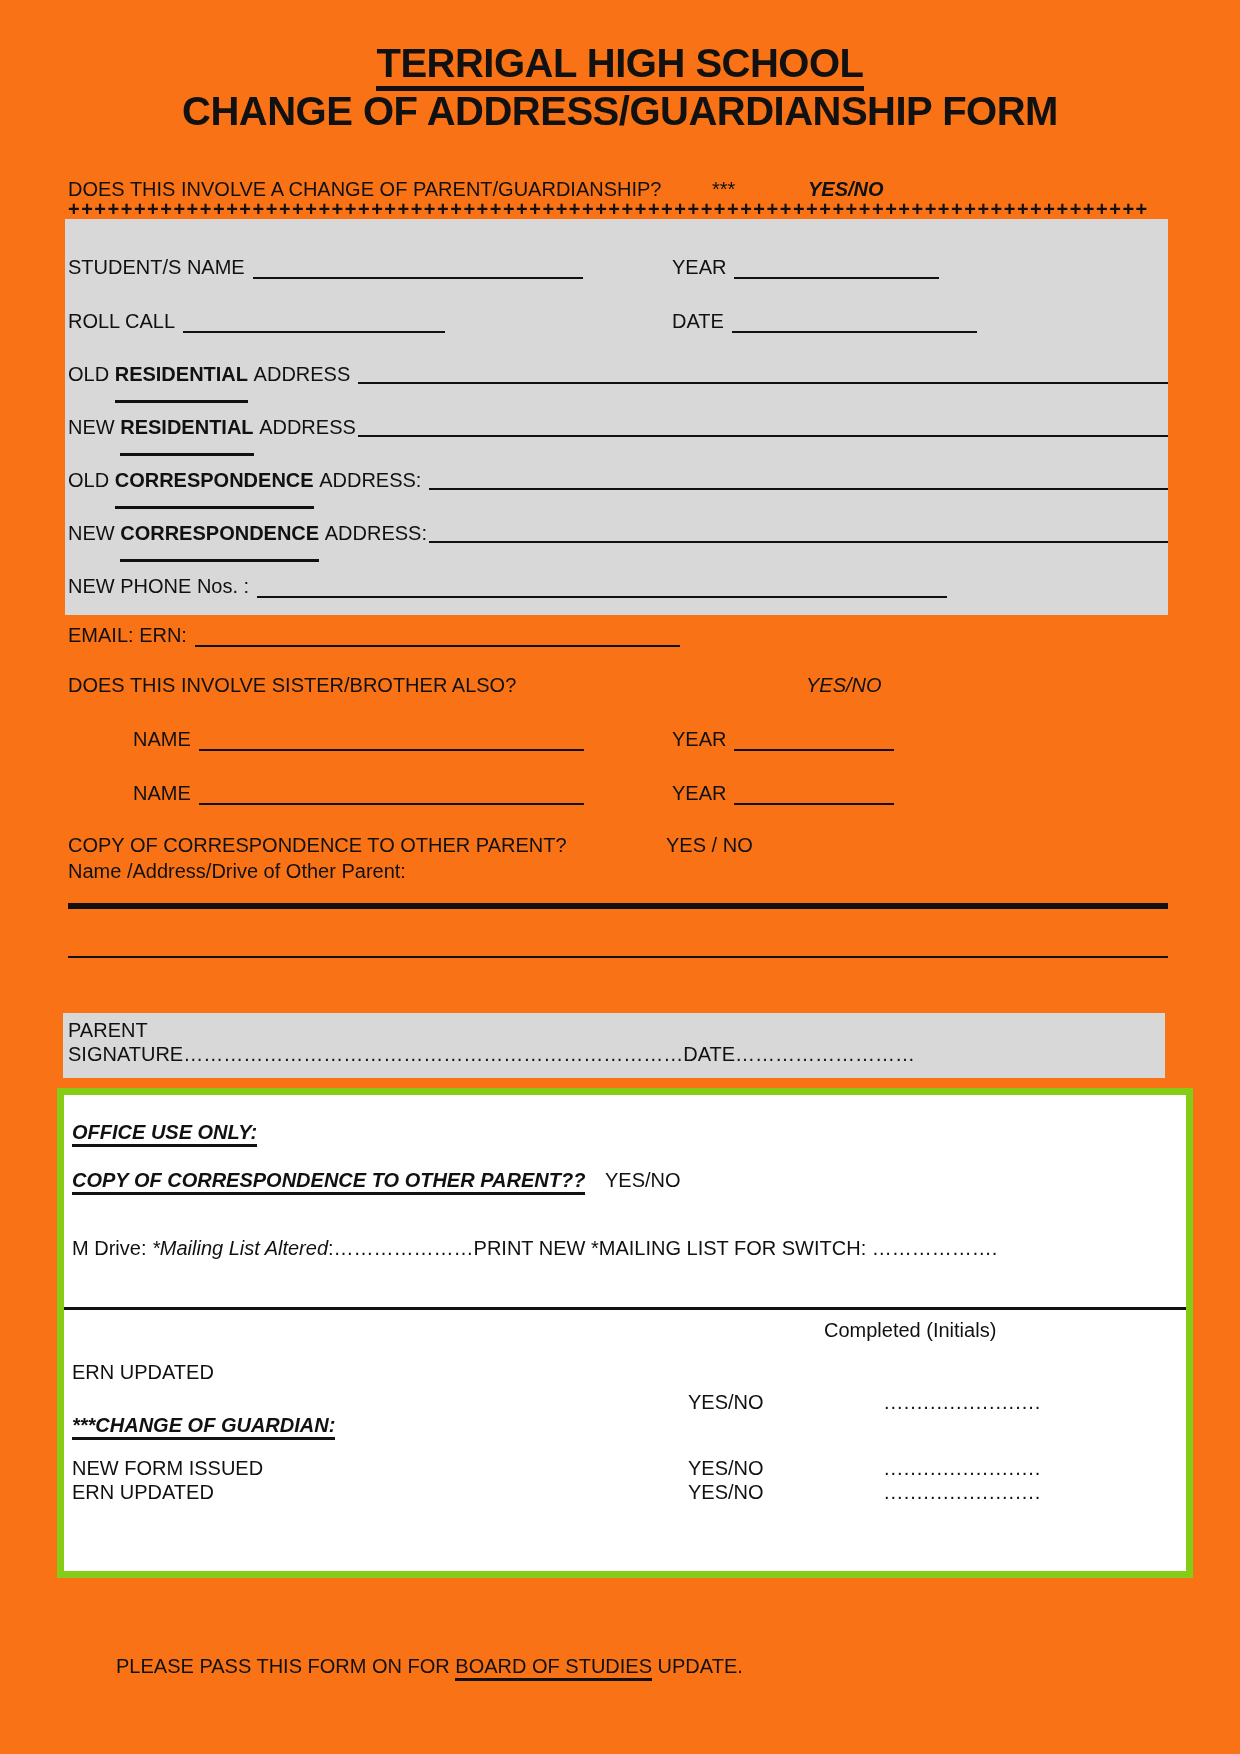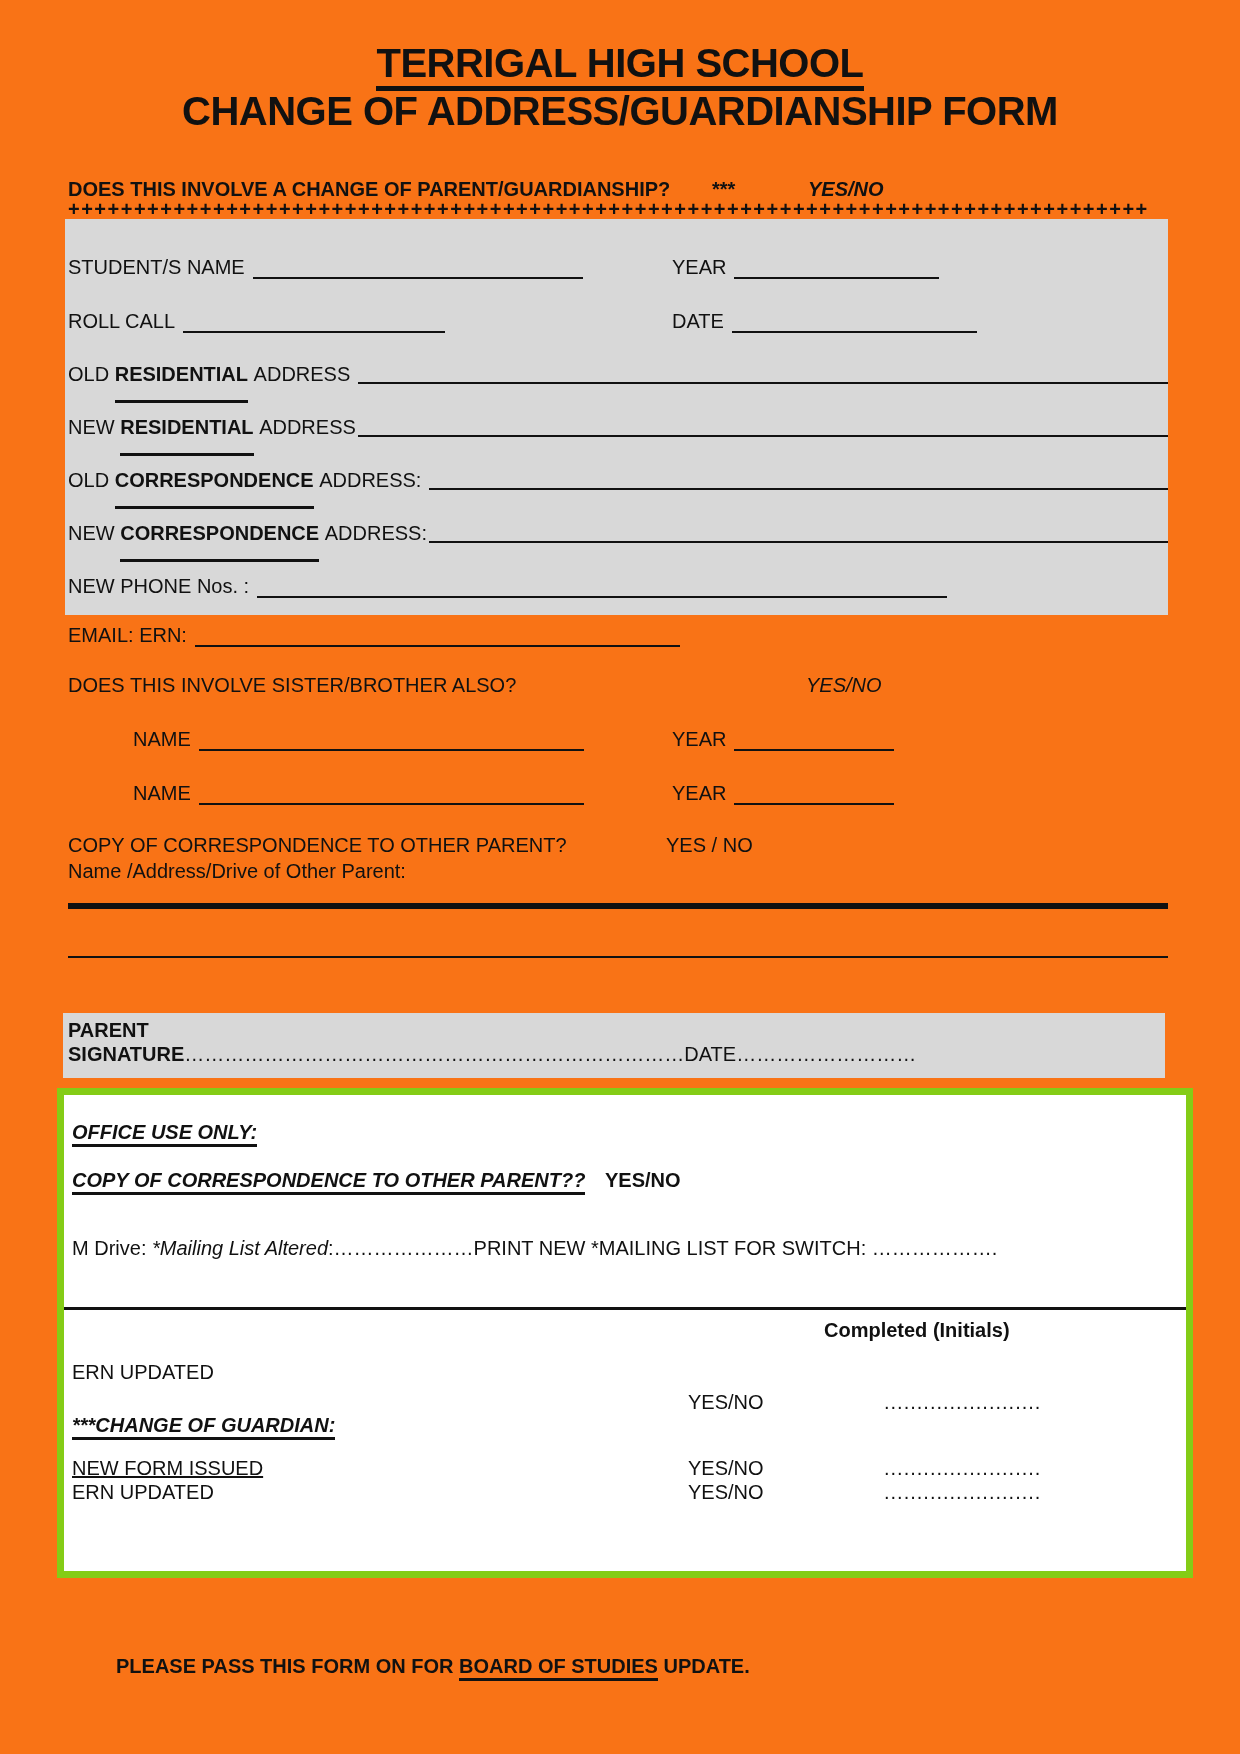--- a/index.html
+++ b/index.html
@@ -8,21 +8,21 @@
     width:1240px;
     height:1754px;
     background:#f97316;
     font-family:"Liberation Sans", sans-serif;
     font-size:20px;
     color:#111;
     overflow:hidden;
   }
   .row{position:absolute;left:68px;right:72px;white-space:nowrap;line-height:26px;}
   .flexrow{display:flex;align-items:flex-end;}
-  .b{font-weight:bold;}
+  .b{font-weight:normal;}
   .i{font-style:italic;}
   .bi{font-weight:bold;font-style:italic;}
   .title{
     position:absolute;left:0;width:100%;text-align:center;
     font-weight:bold;font-size:40px;letter-spacing:-0.5px;line-height:46px;
   }
   .title .underlined{border-bottom:5px solid #111;padding-bottom:1px;}
   .emph{font-weight:bold;border-bottom:3px solid #111;padding-bottom:15px;}
   .blank{
     display:inline-block;height:0;border-bottom:2px solid #111;
@@ -179,21 +179,21 @@
 
     <div class="office-line" style="top:294px;">
       <span class="o-yes">YES/NO</span>
       <span class="o-dots">........................</span>
     </div>
 
     <div class="office-line" style="top:317px;">
       <span class="office-h">***CHANGE OF GUARDIAN:</span>
     </div>
 
-    <div class="office-line" style="top:360px;text-decoration:underline;">
+    <div class="office-line" style="top:360px;">
       <span>NEW FORM ISSUED</span>
       <span class="o-yes">YES/NO</span>
       <span class="o-dots">........................</span>
     </div>
 
     <div class="office-line" style="top:384px;">
       <span>ERN UPDATED</span>
       <span class="o-yes">YES/NO</span>
       <span class="o-dots">........................</span>
     </div>

